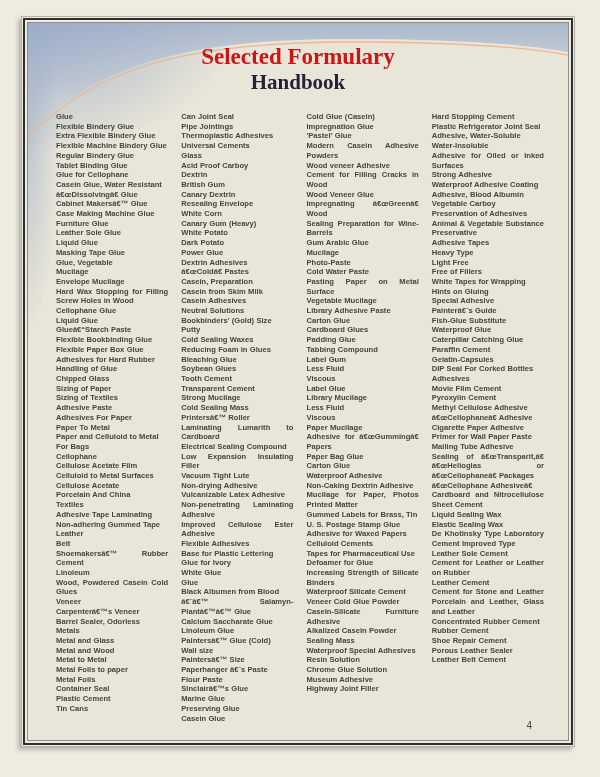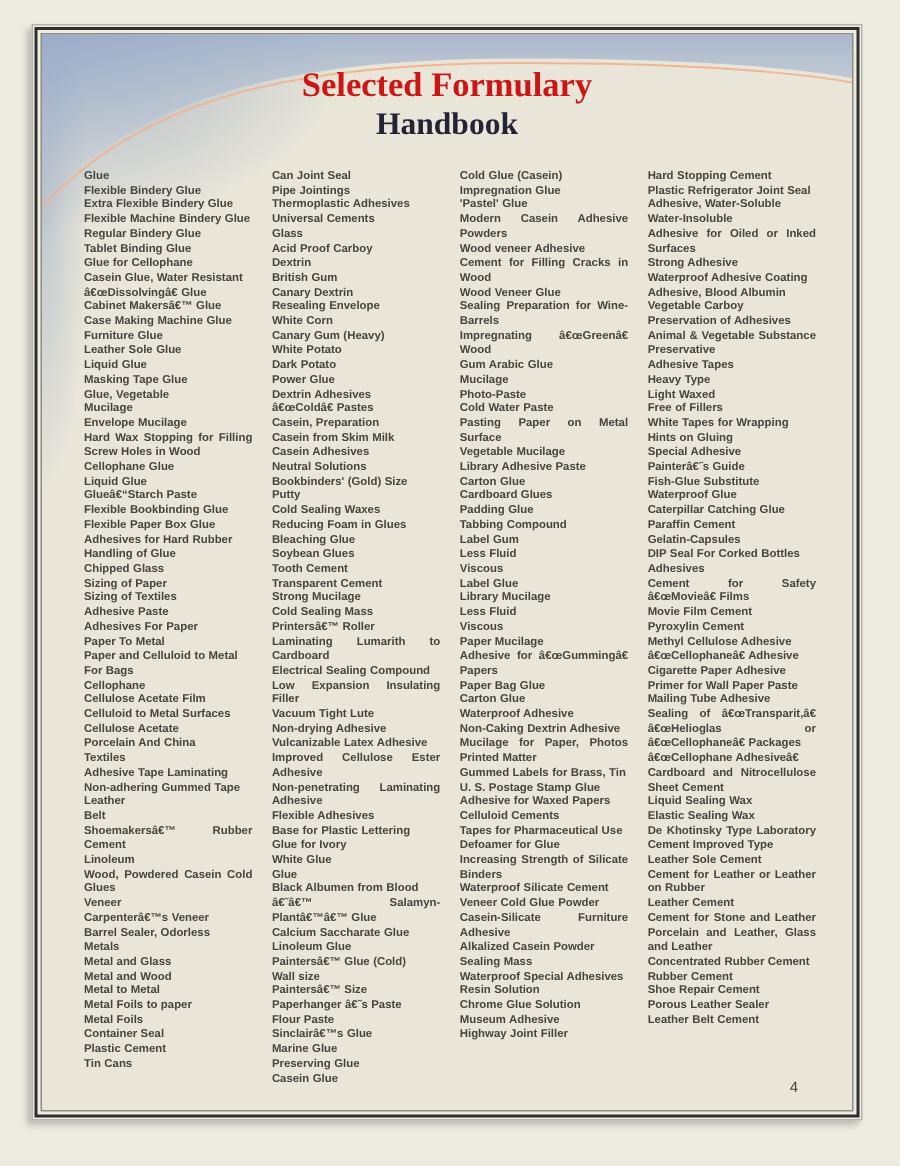--- a/index.html
+++ b/index.html
@@ -165,22 +165,22 @@
               <div class="entry">Transparent Cement</div>
               <div class="entry">Strong Mucilage</div>
               <div class="entry">Cold Sealing Mass</div>
               <div class="entry">Printersâ€™ Roller</div>
               <div class="entry">Laminating Lumarith to Cardboard</div>
               <div class="entry">Electrical Sealing Compound</div>
               <div class="entry">Low Expansion Insulating Filler</div>
               <div class="entry">Vacuum Tight Lute</div>
               <div class="entry">Non-drying Adhesive</div>
               <div class="entry">Vulcanizable Latex Adhesive</div>
+              <div class="entry">Non-penetrating Laminating Adhesive</div>
               <div class="entry">Improved Cellulose Ester Adhesive</div>
-              <div class="entry">Non-penetrating Laminating Adhesive</div>
               <div class="entry">Flexible Adhesives</div>
               <div class="entry">Base for Plastic Lettering</div>
               <div class="entry">Glue for Ivory</div>
               <div class="entry">White Glue</div>
               <div class="entry">Glue</div>
               <div class="entry">Black Albumen from Blood</div>
               <div class="entry">â€˜â€™ Salamyn-Plantâ€™â€™ Glue</div>
               <div class="entry">Calcium Saccharate Glue</div>
               <div class="entry">Linoleum Glue</div>
               <div class="entry">Paintersâ€™ Glue (Cold)</div>
@@ -194,22 +194,22 @@
               <div class="entry">Casein Glue</div>
             </div>
           <div class="col">
               <div class="entry">Cold Glue (Casein)</div>
               <div class="entry">Impregnation Glue</div>
               <div class="entry">'Pastel' Glue</div>
               <div class="entry">Modern Casein Adhesive Powders</div>
               <div class="entry">Wood veneer Adhesive</div>
               <div class="entry">Cement for Filling Cracks in Wood</div>
               <div class="entry">Wood Veneer Glue</div>
+              <div class="entry">Impregnating â€œGreenâ€ Wood</div>
               <div class="entry">Sealing Preparation for Wine-Barrels</div>
-              <div class="entry">Impregnating â€œGreenâ€ Wood</div>
               <div class="entry">Gum Arabic Glue</div>
               <div class="entry">Mucilage</div>
               <div class="entry">Photo-Paste</div>
               <div class="entry">Cold Water Paste</div>
               <div class="entry">Pasting Paper on Metal Surface</div>
               <div class="entry">Vegetable Mucilage</div>
               <div class="entry">Library Adhesive Paste</div>
               <div class="entry">Carton Glue</div>
               <div class="entry">Cardboard Glues</div>
               <div class="entry">Padding Glue</div>
@@ -253,34 +253,33 @@
               <div class="entry">Water-Insoluble</div>
               <div class="entry">Adhesive for Oiled or Inked Surfaces</div>
               <div class="entry">Strong Adhesive</div>
               <div class="entry">Waterproof Adhesive Coating</div>
               <div class="entry">Adhesive, Blood Albumin</div>
               <div class="entry">Vegetable Carboy</div>
               <div class="entry">Preservation of Adhesives</div>
               <div class="entry">Animal &amp; Vegetable Substance Preservative</div>
               <div class="entry">Adhesive Tapes</div>
               <div class="entry">Heavy Type</div>
-              <div class="entry">Light Waxed</div>
+              <div class="entry">Light Free</div>
               <div class="entry">Free of Fillers</div>
               <div class="entry">White Tapes for Wrapping</div>
               <div class="entry">Hints on Gluing</div>
               <div class="entry">Special Adhesive</div>
               <div class="entry">Painterâ€˜s Guide</div>
               <div class="entry">Fish-Glue Substitute</div>
               <div class="entry">Waterproof Glue</div>
               <div class="entry">Caterpillar Catching Glue</div>
               <div class="entry">Paraffin Cement</div>
               <div class="entry">Gelatin-Capsules</div>
               <div class="entry">DIP Seal For Corked Bottles</div>
               <div class="entry">Adhesives</div>
-              <div class="entry">Cement for Safety â€œMovieâ€ Films</div>
               <div class="entry">Movie Film Cement</div>
               <div class="entry">Pyroxylin Cement</div>
               <div class="entry">Methyl Cellulose Adhesive</div>
               <div class="entry">â€œCellophaneâ€ Adhesive</div>
               <div class="entry">Cigarette Paper Adhesive</div>
               <div class="entry">Primer for Wall Paper Paste</div>
               <div class="entry">Mailing Tube Adhesive</div>
               <div class="entry">Sealing of â€œTransparit,â€ â€œHelioglas or â€œCellophaneâ€ Packages</div>
               <div class="entry">â€œCellophane Adhesiveâ€</div>
               <div class="entry">Cardboard and Nitrocellulose Sheet Cement</div>

